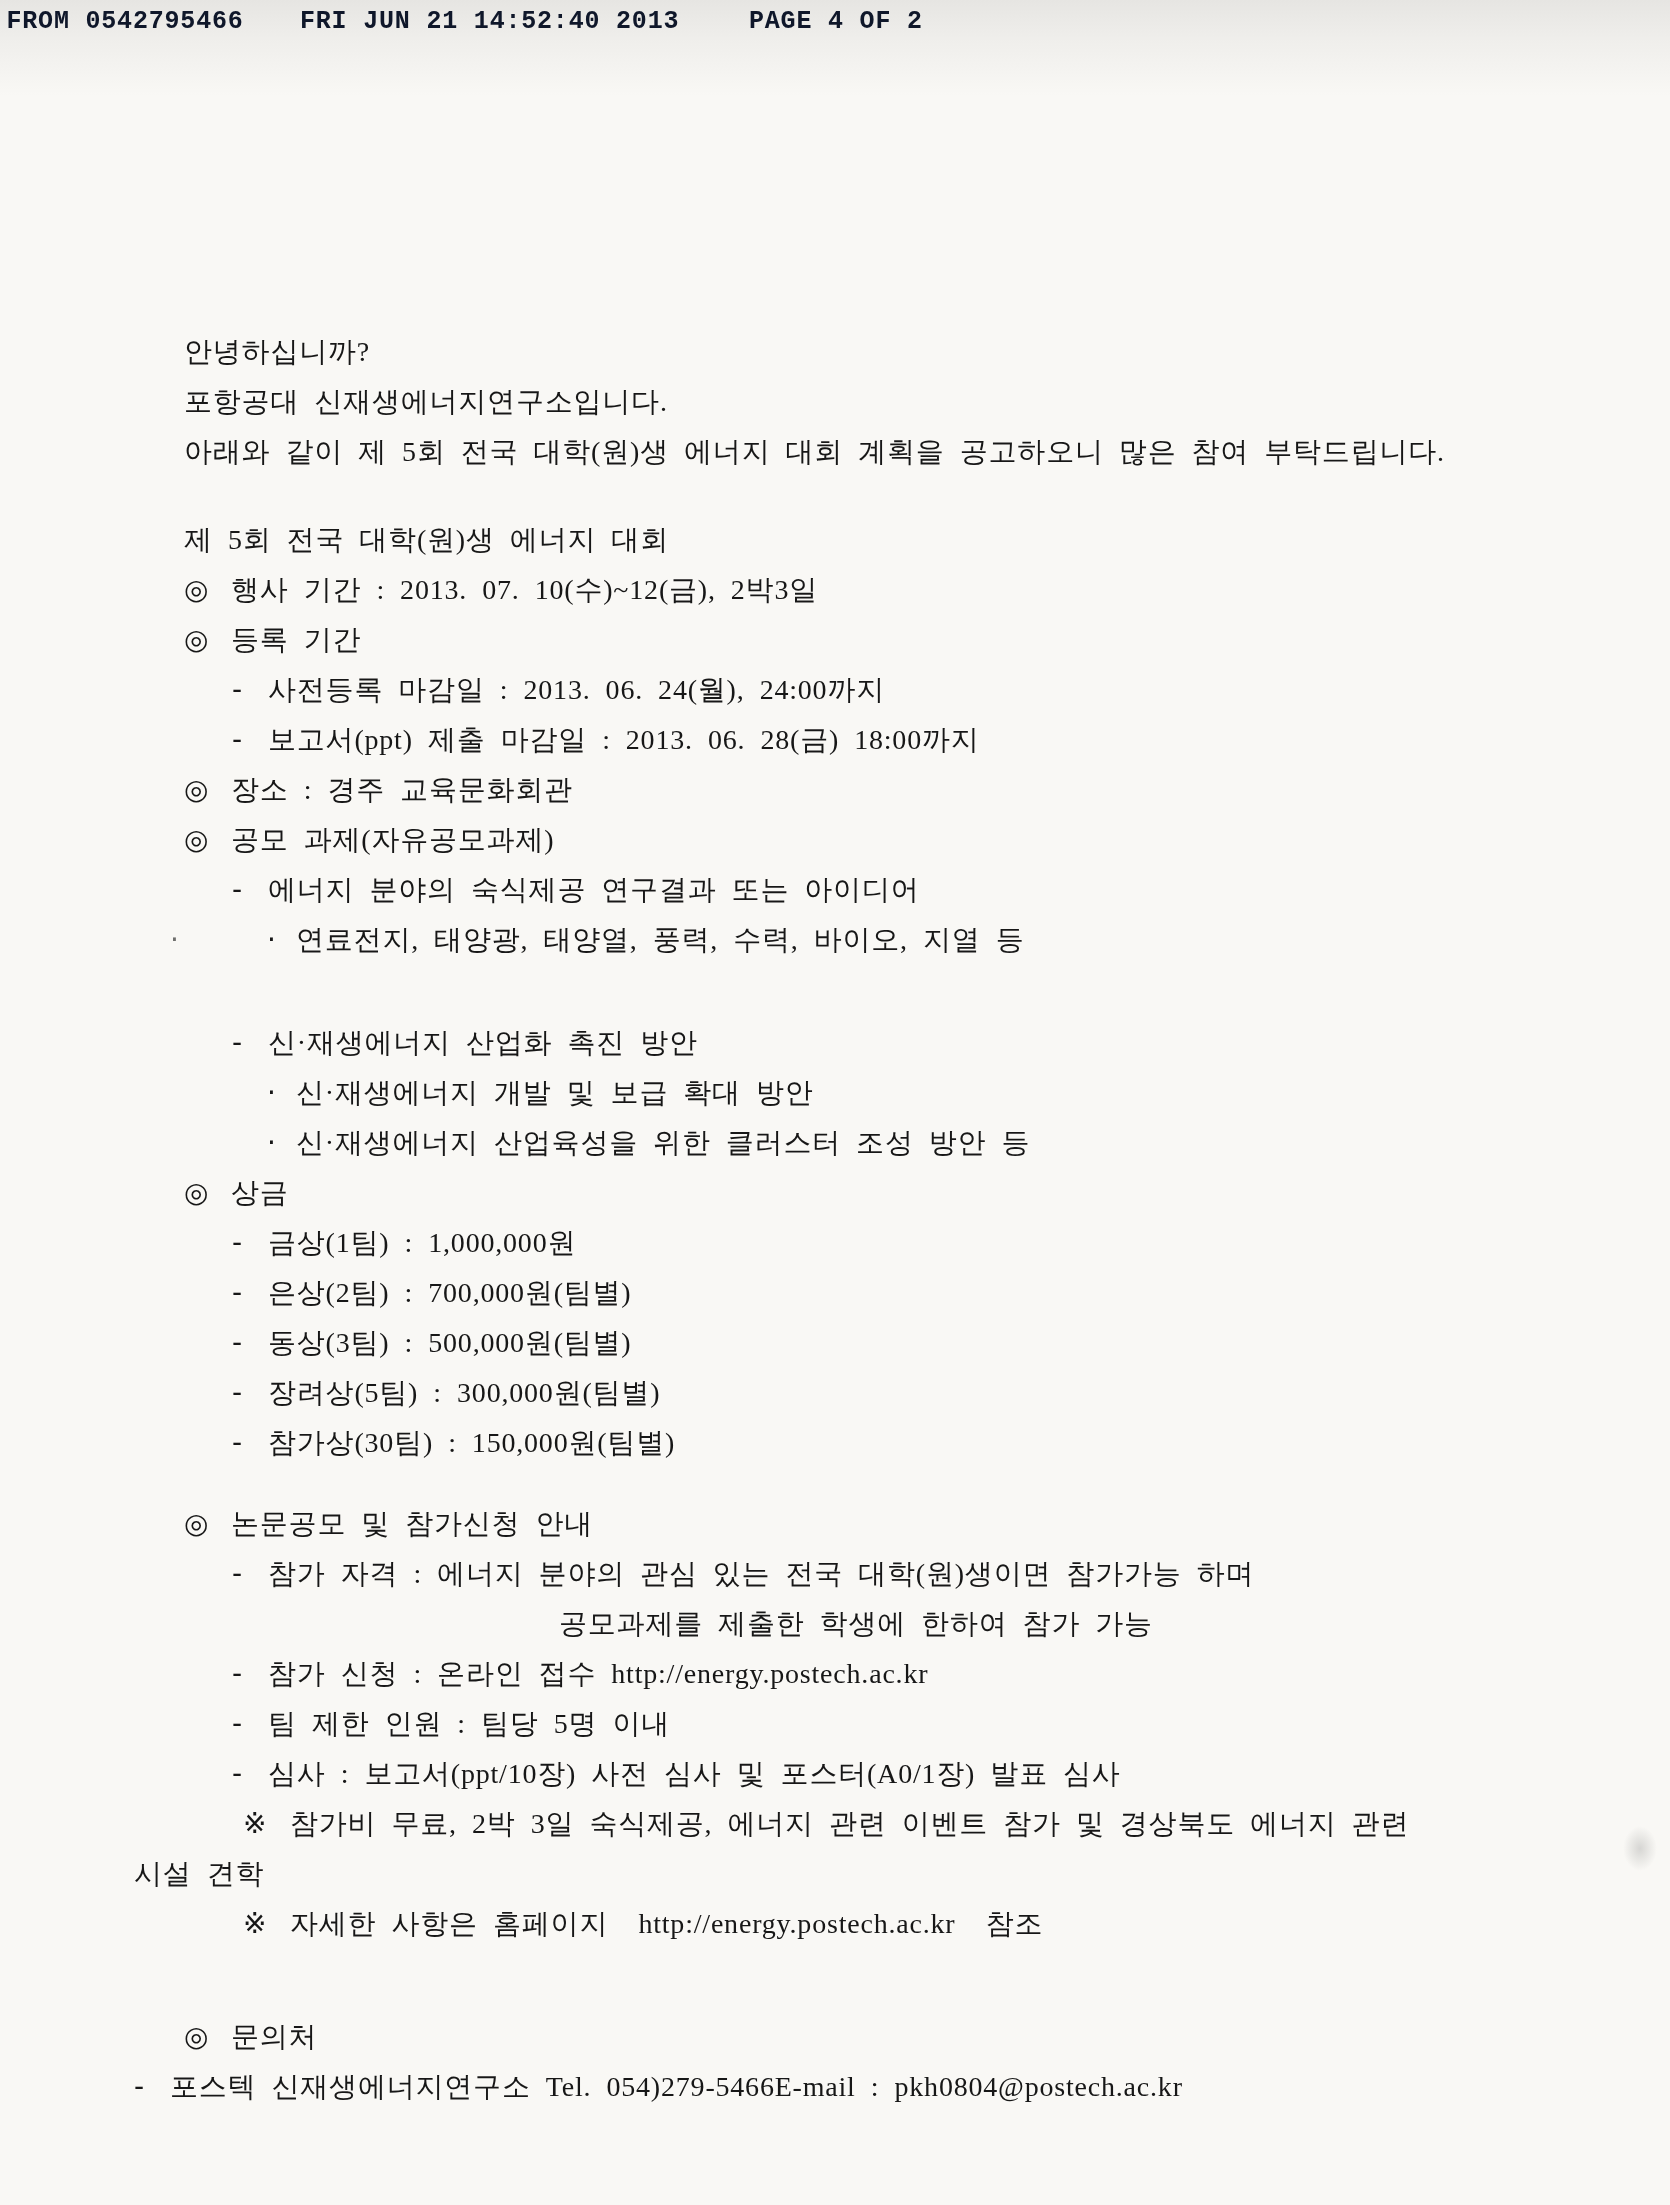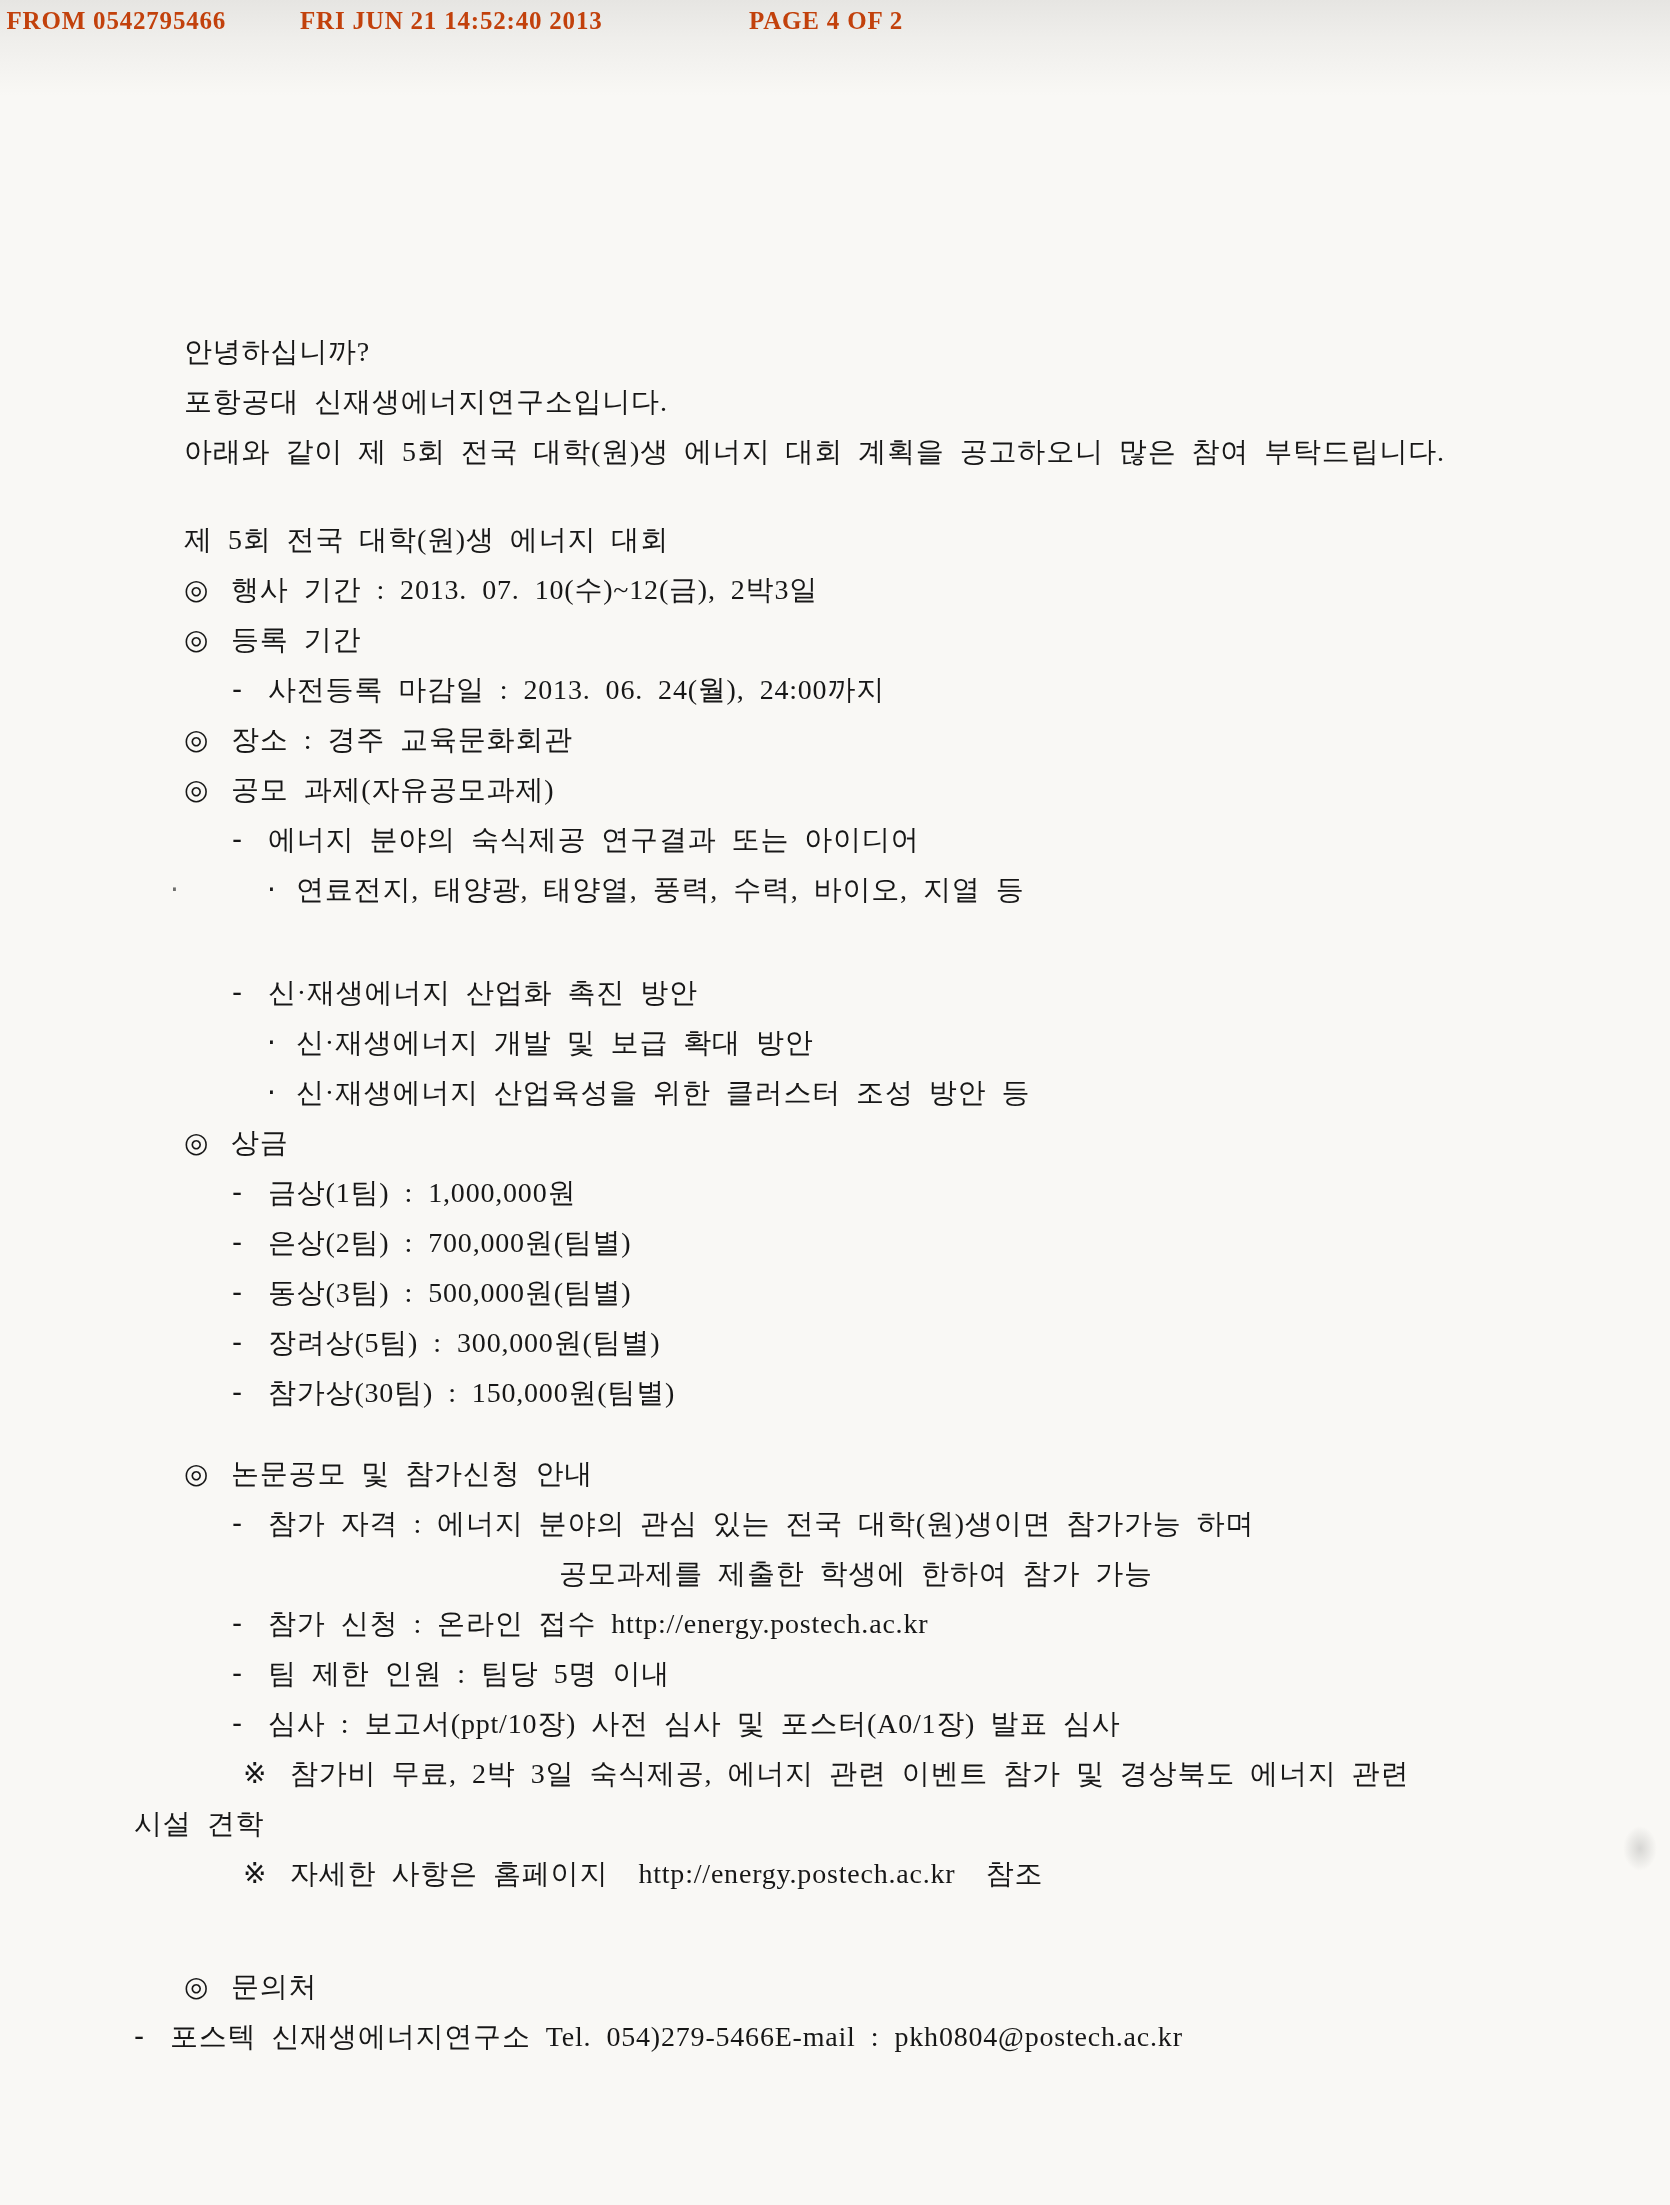--- a/index.html
+++ b/index.html
@@ -12,22 +12,22 @@
   .scan-top{
     position:absolute;top:0;left:0;width:1671px;height:96px;z-index:0;
     background:linear-gradient(180deg,#e6e5e2 0%,#efeeeb 40%,rgba(249,248,245,0) 100%);
   }
   .scan-smudge{
     position:absolute;left:1623px;top:1826px;width:34px;height:45px;z-index:0;
     background:radial-gradient(ellipse at center,rgba(150,150,148,0.35),rgba(150,150,148,0) 70%);
   }
   .fax-header{
     position:absolute;top:6.5px;left:0;width:1671px;height:42px;z-index:2;
-    font-family:Liberation Serif, serif;
-    font-weight:bold;font-size:25px;letter-spacing:0.8px;color:#c2410c;
+    font-family:Liberation Mono, monospace;
+    font-weight:bold;font-size:25px;letter-spacing:0.8px;color:#0f172a;
   }
   .fax-header span{position:absolute;top:0;white-space:pre;}
   .fh-from{left:6.5px;}
   .fh-datetime{left:300px;}
   .fh-page{left:749px;}
   .content{position:absolute;top:327px;left:0;width:1671px;z-index:1;}
   .line{
     position:relative;line-height:50px;font-size:28px;
     letter-spacing:0.8px;word-spacing:7.3px;white-space:pre;
   }
@@ -73,20 +73,21 @@
   <div class="line greet">안녕하십니까?</div>
   <div class="line greet">포항공대 신재생에너지연구소입니다.</div>
   <div class="line greet">아래와 같이 제 5회 전국 대학(원)생 에너지 대회 계획을 공고하오니 많은 참여 부탁드립니다.</div>
 
   <div class="line title">제 5회 전국 대학(원)생 에너지 대회</div>
 
 
   <div class="line lvl0"><span class="marker">◎</span><span>행사 기간 : 2013. 07. 10(수)~12(금), 2박3일</span></div>
   <div class="line lvl0"><span class="marker">◎</span><span>등록 기간</span></div>
   <div class="line lvl1"><span class="marker">-</span><span>사전등록 마감일 : 2013. 06. 24(월), 24:00까지</span></div>
+  <div class="line lvl1"><span class="marker">-</span><span>보고서(ppt) 제출 마감일 : 2013. 06. 28(금) 18:00까지</span></div>
   <div class="line lvl0"><span class="marker">◎</span><span>장소 : 경주 교육문화회관</span></div>
   <div class="line lvl0"><span class="marker">◎</span><span>공모 과제(자유공모과제)</span></div>
   <div class="line lvl1"><span class="marker">-</span><span>에너지 분야의 숙식제공 연구결과 또는 아이디어</span></div>
   <div class="line lvl2"><span class="stray-dot">·</span><span class="marker">·</span><span>연료전지, 태양광, 태양열, 풍력, 수력, 바이오, 지열 등</span></div>
   <div class="line lvl1 gap-blank"><span class="marker">-</span><span>신·재생에너지 산업화 촉진 방안</span></div>
   <div class="line lvl2"><span class="marker">·</span><span>신·재생에너지 개발 및 보급 확대 방안</span></div>
   <div class="line lvl2"><span class="marker">·</span><span>신·재생에너지 산업육성을 위한 클러스터 조성 방안 등</span></div>
   <div class="line lvl0"><span class="marker">◎</span><span>상금</span></div>
   <div class="line lvl1"><span class="marker">-</span><span>금상(1팀) : 1,000,000원</span></div>
   <div class="line lvl1"><span class="marker">-</span><span>은상(2팀) : 700,000원(팀별)</span></div>

